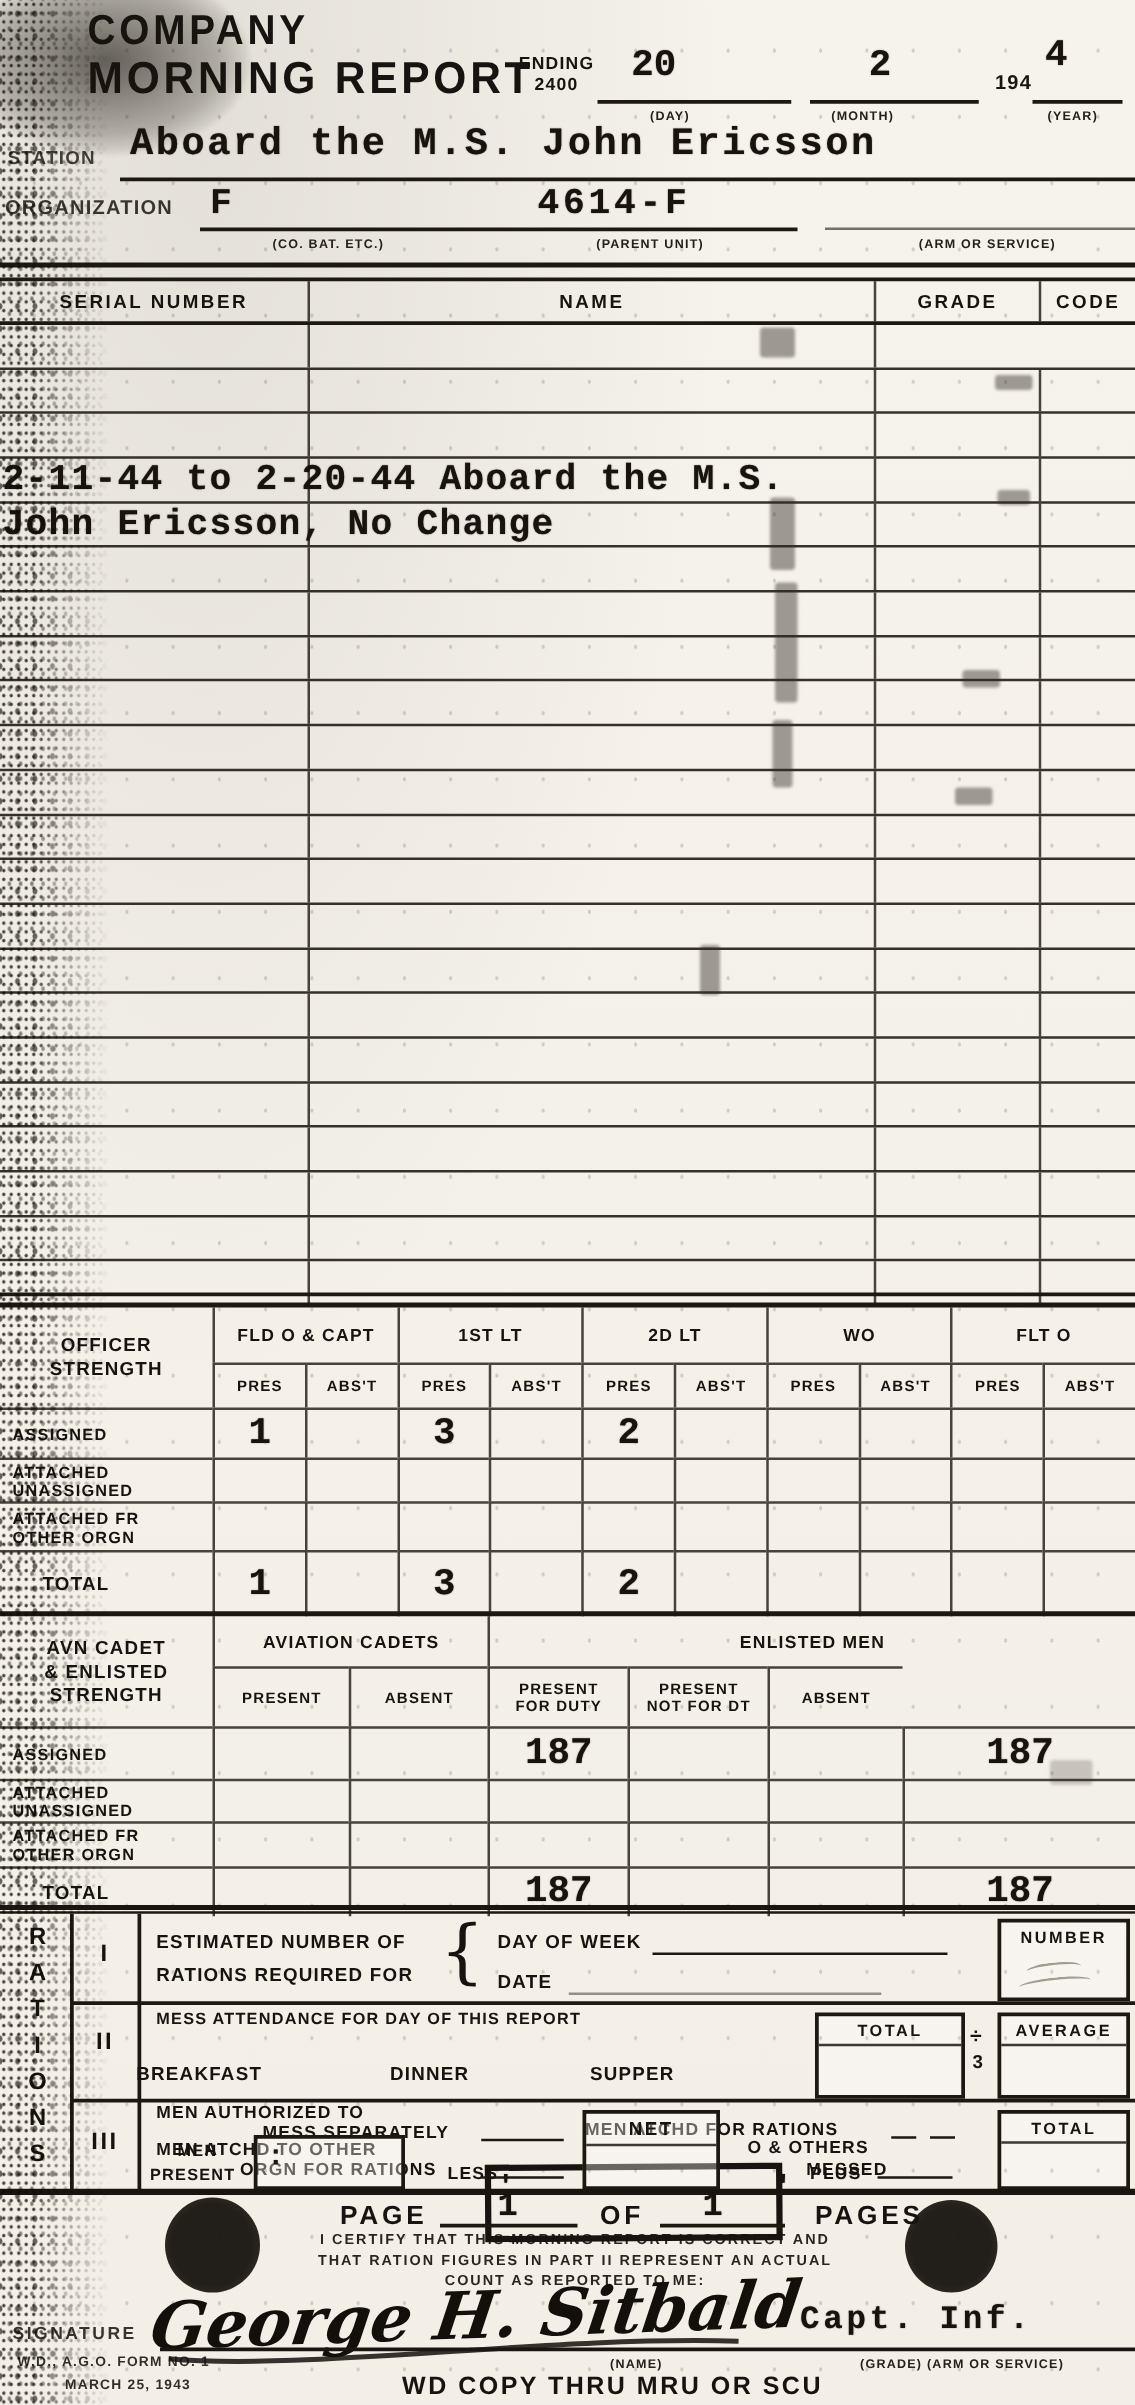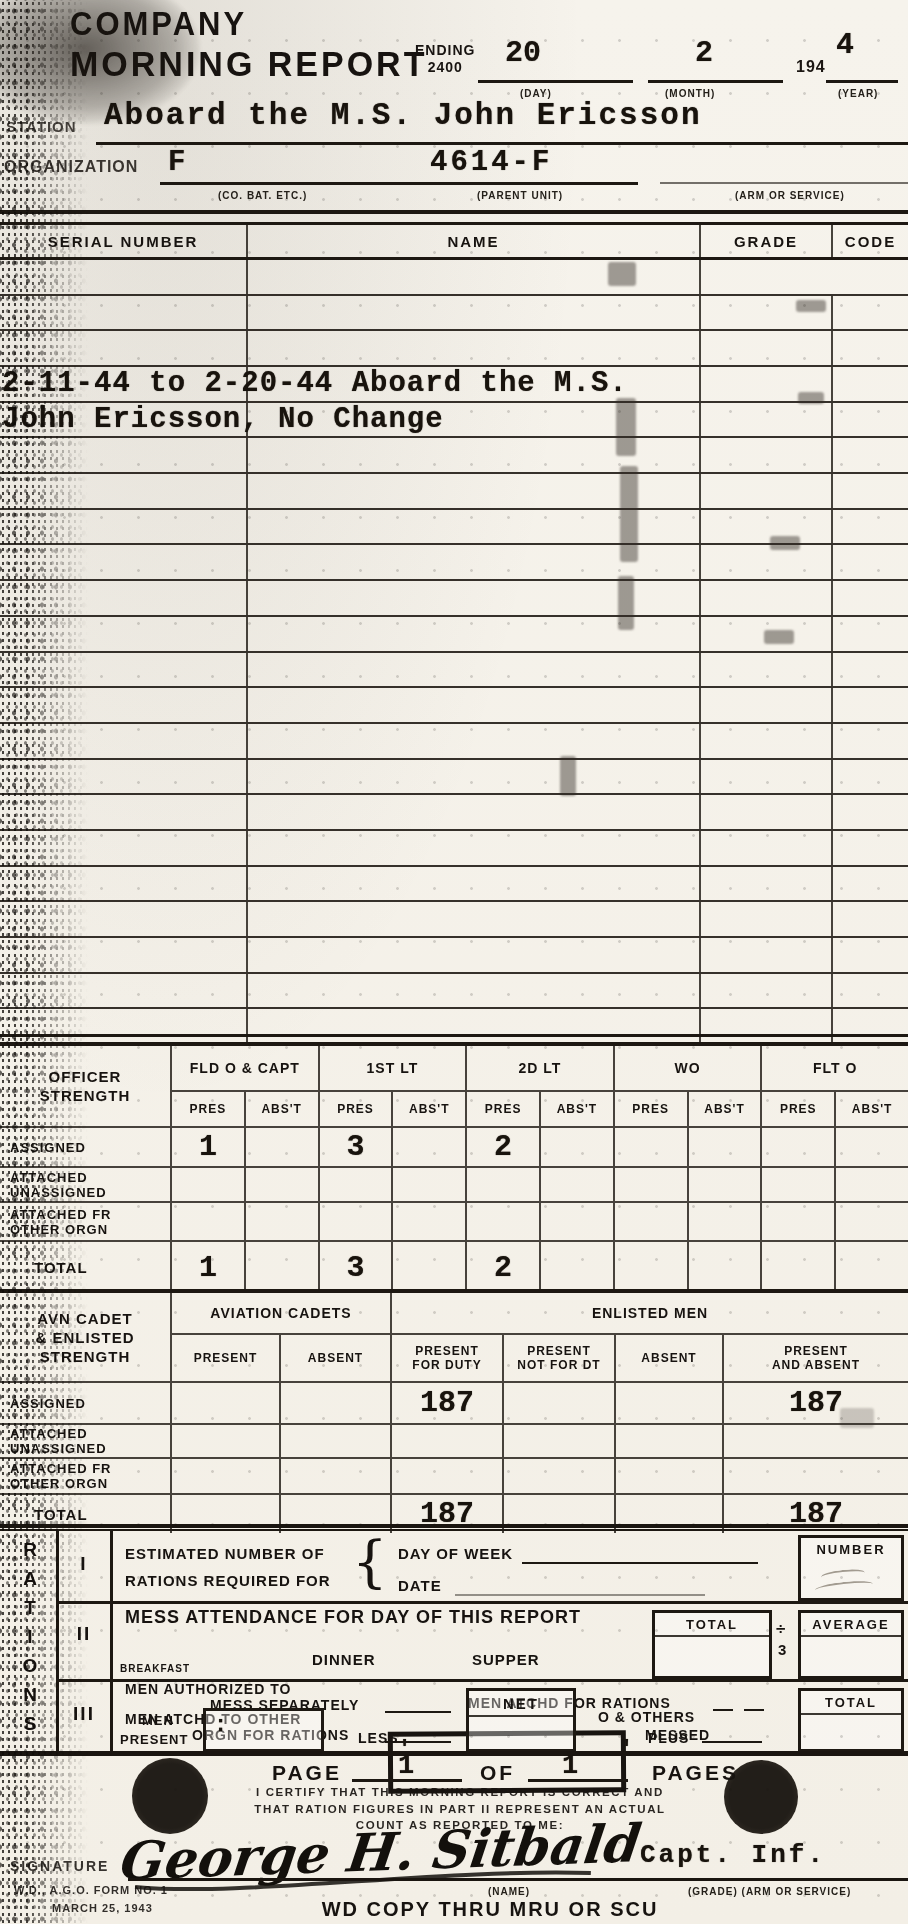--- a/index.html
+++ b/index.html
@@ -413,23 +413,20 @@
       </div>
       <div class="t-cell t-sub" style="grid-area: 2 / 4;">
         <span class="w">PRESENT FOR DUTY</span>
       </div>
       <div class="t-cell t-sub" style="grid-area: 2 / 5;">
         <span class="w">PRESENT NOT FOR DT</span>
       </div>
       <div class="t-cell t-sub" style="grid-area: 2 / 6;">
         <span class="w">ABSENT</span>
       </div>
-      <div class="t-cell t-sub" style="grid-area: 2 / 7;">
-        <span class="w">PRESENT AND ABSENT</span>
-      </div>
       <div class="t-cell t-rowlabel nl" style="grid-area: 3 / 1;">
         <span style="max-width: 118px;">ASSIGNED</span>
       </div>
       <div class="t-cell" style="grid-area: 3 / 2;"></div>
       <div class="t-cell" style="grid-area: 3 / 3;"></div>
       <div class="t-cell" style="grid-area: 3 / 4;">
         <span class="typed t-val">187</span>
       </div>
       <div class="t-cell" style="grid-area: 3 / 5;"></div>
       <div class="t-cell" style="grid-area: 3 / 6;"></div>
@@ -493,22 +490,22 @@
     <div class="uline" style="left:522px;top:31px;width:236px;"></div>
     <span class="rlbl" style="left:398px;top:46px;font-size:15px;">DATE</span>
     <div class="uline faint" style="left:455px;top:63px;width:250px;"></div>
     <div class="rbox" style="left:798px;top:4px;width:100px;height:60px;">
       <span class="blabel">NUMBER</span>
       <span class="scribble" style="left:20px;top:32px;width:44px;height:8px;"></span>
       <span class="scribble" style="left:14px;top:44px;width:58px;height:8px;"></span>
     </div>
 
     <span class="numeral" style="top:92px;">II</span>
-    <span class="rlbl" style="left:125px;top:76px;font-size:18px;">MESS ATTENDANCE FOR DAY OF THIS REPORT</span>
-    <span class="rlbl" style="left:120px;top:120px;font-size:10px;margin-top:12px;">BREAKFAST</span>
+    <span class="rlbl" style="left:125px;top:76px;font-size:13px;">MESS ATTENDANCE FOR DAY OF THIS REPORT</span>
+    <span class="rlbl" style="left:109px;top:120px;font-size:15px;">BREAKFAST</span>
     <span class="rlbl" style="left:312px;top:120px;font-size:15px;">DINNER</span>
     <span class="rlbl" style="left:472px;top:120px;font-size:15px;">SUPPER</span>
     <div class="rbox split" style="left:652px;top:79px;width:114px;height:63px;">
       <span class="blabel">TOTAL</span>
     </div>
     <span class="rlbl" style="left:776px;top:88px;font-size:17px;">÷</span>
     <span class="rlbl" style="left:778px;top:110px;font-size:15px;">3</span>
     <div class="rbox split" style="left:798px;top:79px;width:100px;height:63px;">
       <span class="blabel">AVERAGE</span>
     </div>

